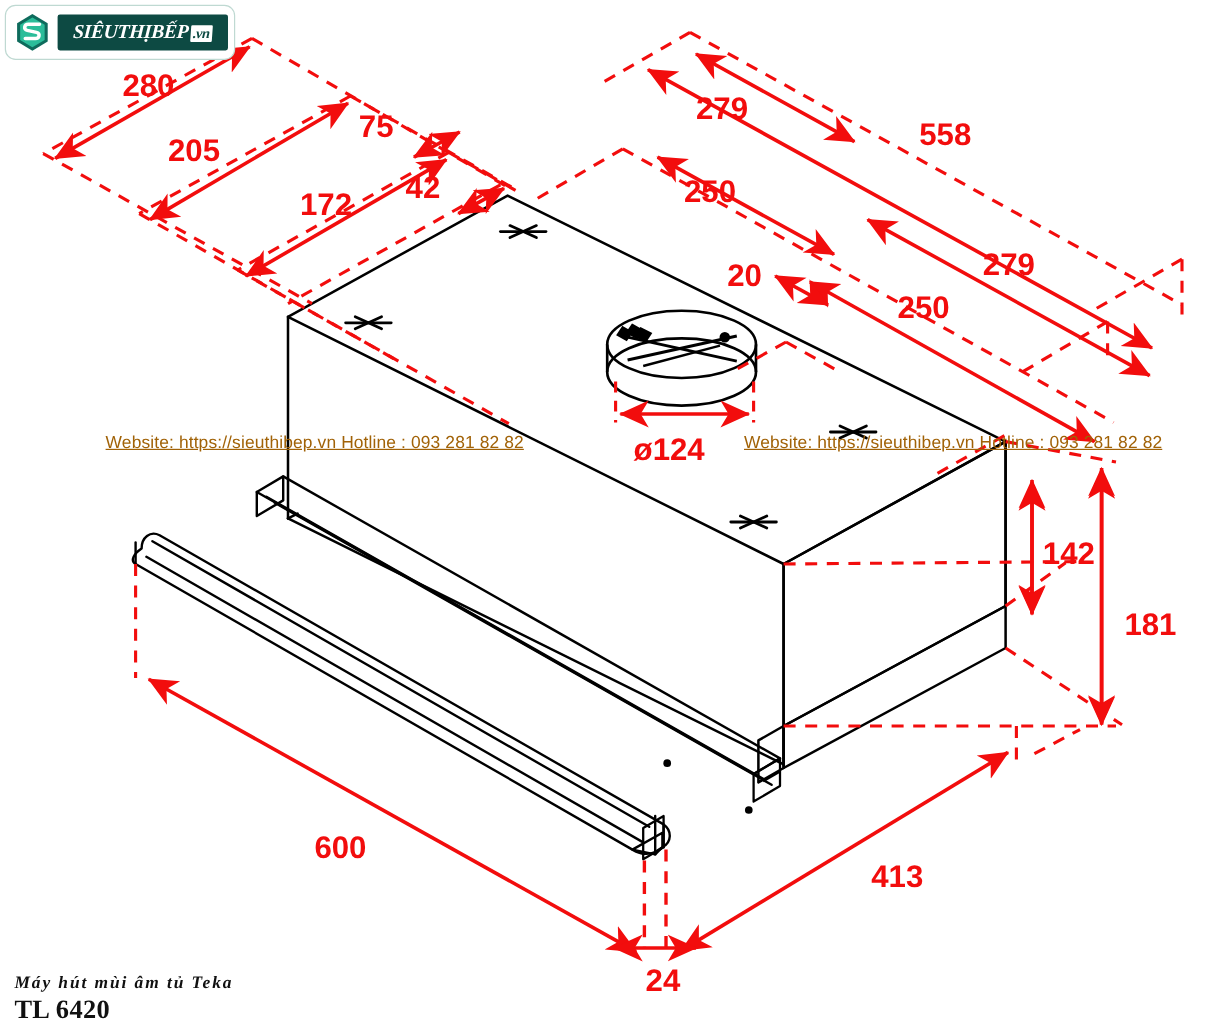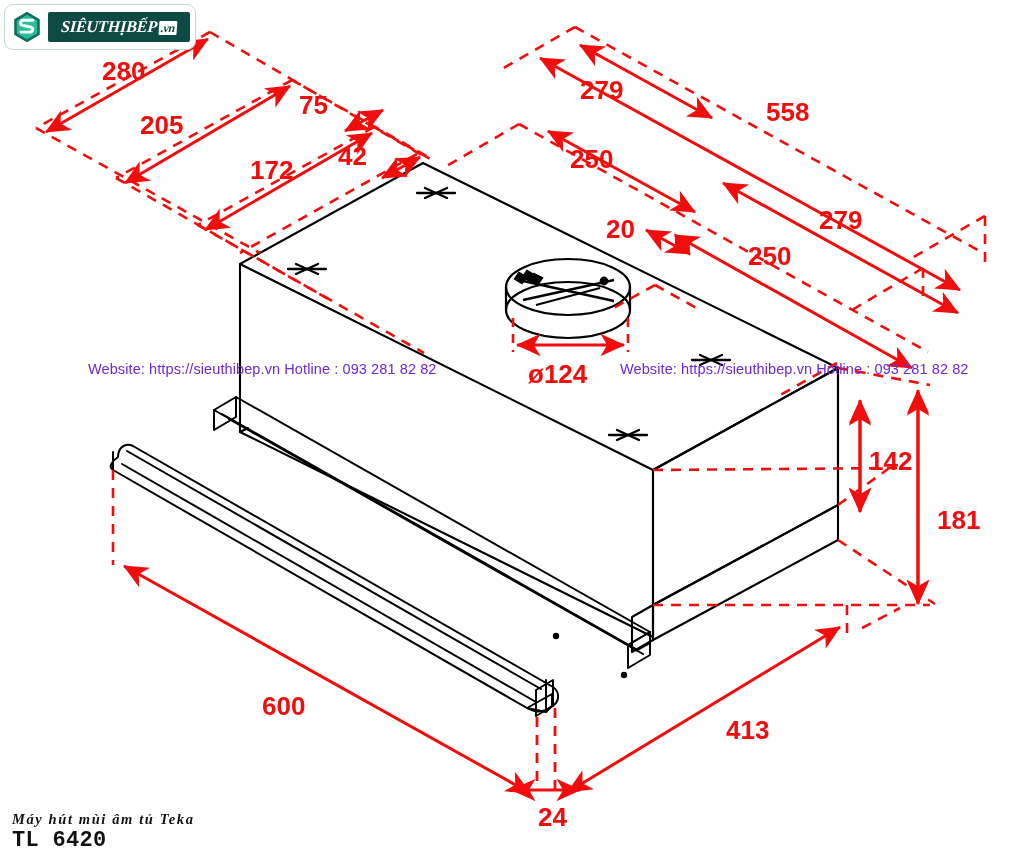--- a/index.html
+++ b/index.html
@@ -18,26 +18,26 @@
         overflow:hidden;}
   #logo .wordmark span{color:#ffffff;font-style:italic;font-weight:bold;
         font-size:16.5px;letter-spacing:-.4px;font-family:"Liberation Serif",serif;
         white-space:nowrap;transform:skewX(-4deg);}
   #logo .wordmark span i{font-style:italic;background:#fff;color:#0d4a43;
         padding:0 2px;border-radius:1px;font-size:12px;margin-left:2px;}
 
   
   .caption-sub{position:absolute;left:12px;top:811px;font-family:"Liberation Serif",serif;
       font-weight:bold;font-style:italic;font-size:14.5px;color:#111;letter-spacing:1.6px;}
-  .caption-model{position:absolute;left:12px;top:828px;font-family:Liberation Mono, monospace;
+  .caption-model{position:absolute;left:12px;top:828px;font-family:Liberation Serif, serif;
       font-weight:bold;font-size:22px;color:#111;letter-spacing:.3px;}
 
   
   .wm{position:absolute;font-family:"Liberation Sans",sans-serif;font-size:14.5px;
-      color:#6d28d9;white-space:nowrap;letter-spacing:.1px;}
+      color:#a16207;white-space:nowrap;letter-spacing:.1px;text-decoration:underline;}
 </style>
 </head>
 <body>
 
 <div id="stage">
 
   <svg class="layer" viewBox="0 0 1024 857">
     <g fill="none" stroke="#000" stroke-width="2.1" stroke-linejoin="round" stroke-linecap="round">
 
       <path d="M240,264 L423,163 L838,368 L653,470 Z"></path>

